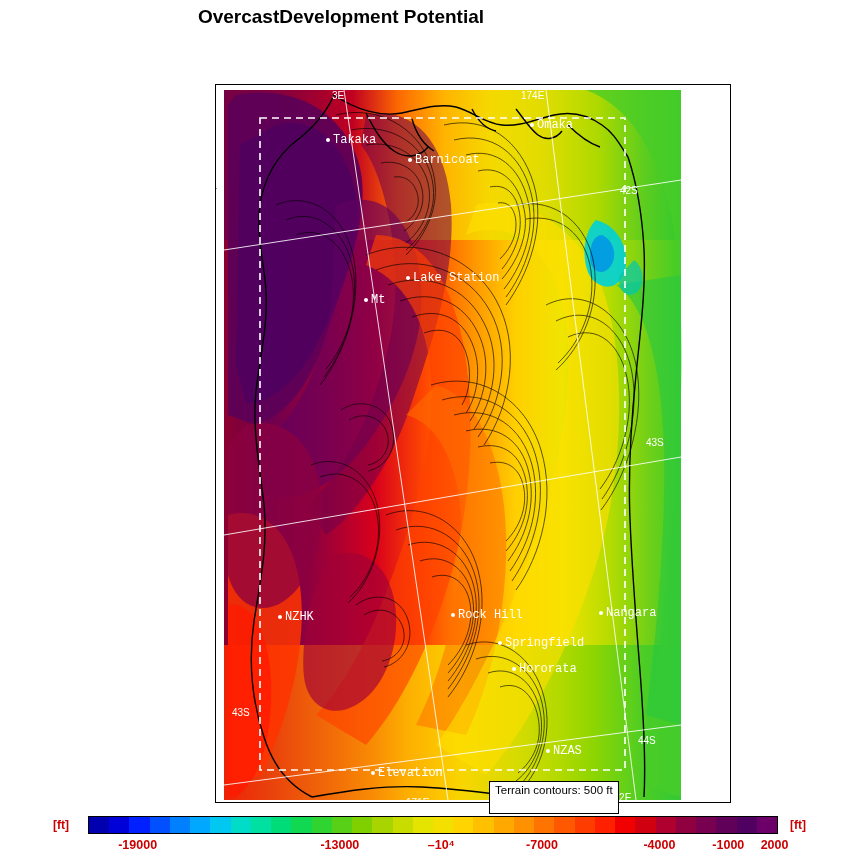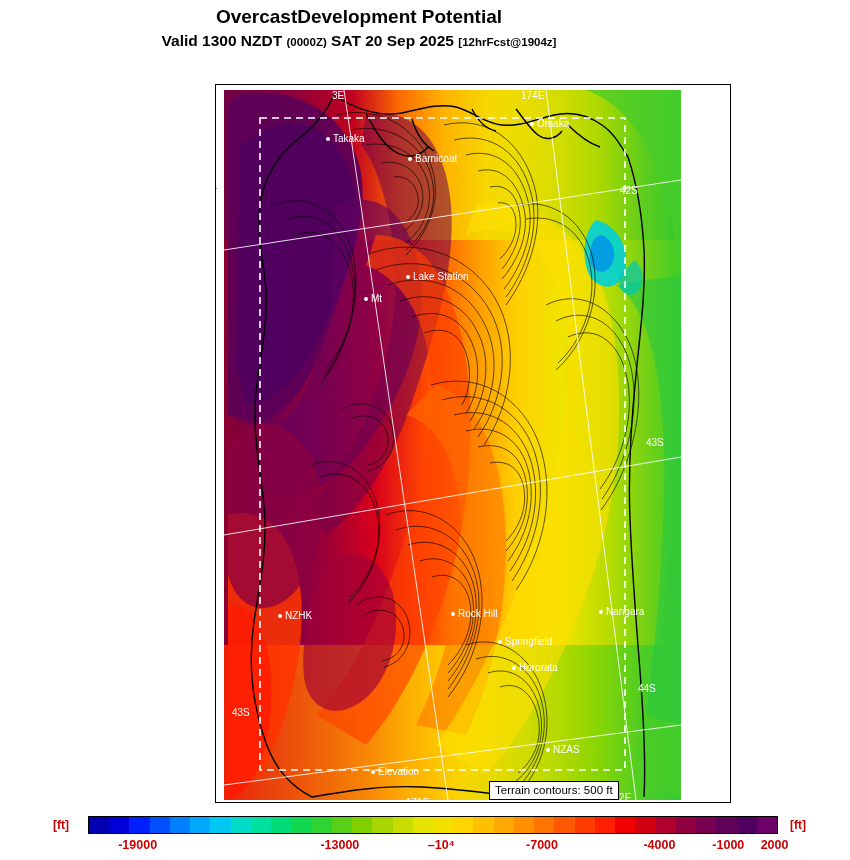--- a/index.html
+++ b/index.html
@@ -16,21 +16,21 @@
   }
   #root {
     position: relative;
     width: 850px;
     height: 860px;
   }
 
   
   .header {
     position: absolute;
-    left: 18px; top: 0;
+    left: 0; top: 0;
     width: 682px;
     text-align: center;
   }
   .title {
     font-size: 19px;
     font-weight: bold;
     color: #000;
     margin-top: 6px;
     letter-spacing: 0px;
   }
@@ -74,22 +74,22 @@
     height: 717px;
   }
   .map-canvas svg {
     display: block;
   }
 
   
   .pt {
     position: absolute;
     color: #ffffff;
-    font-size: 10px;
-    font-family: Liberation Sans, sans-serif;
+    font-size: 12px;
+    font-family: Liberation Mono, monospace;
     white-space: nowrap;
     pointer-events: none;
   }
   .pt .dot {
     display: inline-block;
     width: 4px; height: 4px;
     border-radius: 50%;
     background: #ffffff;
     vertical-align: middle;
     margin-right: 3px;
@@ -106,21 +106,21 @@
   .grat.black { color: #000000; }
 
   
   .terrain-note {
     position: absolute;
     left: 489px;
     top: 781px;
     background: #ffffff;
     border: 1px solid #000;
     font-size: 11.5px;
-    padding: 2px 5px 3px 5px;
+    padding: 2px 5px 17px 5px;
     color: #000;
     z-index: 6;
   }
 
   
   .cbar-wrap {
     position: absolute;
     left: 0;
     top: 816px;
     width: 802px;
@@ -157,26 +157,20 @@
     white-space: nowrap;
   }
 </style>
 </head>
 <body>
 
 <div id="root">
 
   <div class="header">
     <div class="title">OvercastDevelopment Potential</div>
-    <div class="subtitle">
-      <span>Valid 1300 NZDT</span>
-      <span class="small">(0000Z)</span>
-      <span>SAT 20 Sep 2025</span>
-      <span class="brack">[12hrFcst@1904z]</span>
-    </div>
   </div>
 
   <div class="map-frame">
     <div class="map-canvas">
       <svg width="473" height="717" viewBox="0 0 473 717" xmlns="http://www.w3.org/2000/svg">
         <defs>
 
           <linearGradient id="gMain" x1="0" y1="0" x2="1" y2="0">
             <stop offset="0.00" stop-color="#8c0030"></stop>
             <stop offset="0.10" stop-color="#6c0050"></stop>
@@ -343,21 +337,21 @@
       </svg>
     </div>
 
     <span class="grat" style="left:116px; top:5px;">3E</span>
     <span class="grat" style="left:305px; top:5px;">174E</span>
     <span class="grat black" style="left:-10px; top:95px;">41</span>
     <span class="grat" style="left:404px; top:100px;">42S</span>
     <span class="grat black" style="left:-18px; top:378px;">42S</span>
     <span class="grat" style="left:430px; top:352px;">43S</span>
     <span class="grat" style="left:16px; top:622px;">43S</span>
-    <span class="grat" style="left:422px; top:598px;">44S</span>
+    <span class="grat" style="left:422px; top:650px;">44S</span>
     <span class="grat" style="left:190px; top:712px;">171E</span>
     <span class="grat" style="left:392px; top:707px;">172E</span>
 
     <span class="pt" style="left:314px; top:33px;">
       <span class="dot"></span><span>Omaka</span>
     </span>
     <span class="pt" style="left:110px; top:48px;">
       <span class="dot"></span><span>Takaka</span>
     </span>
     <span class="pt" style="left:192px; top:68px;">

